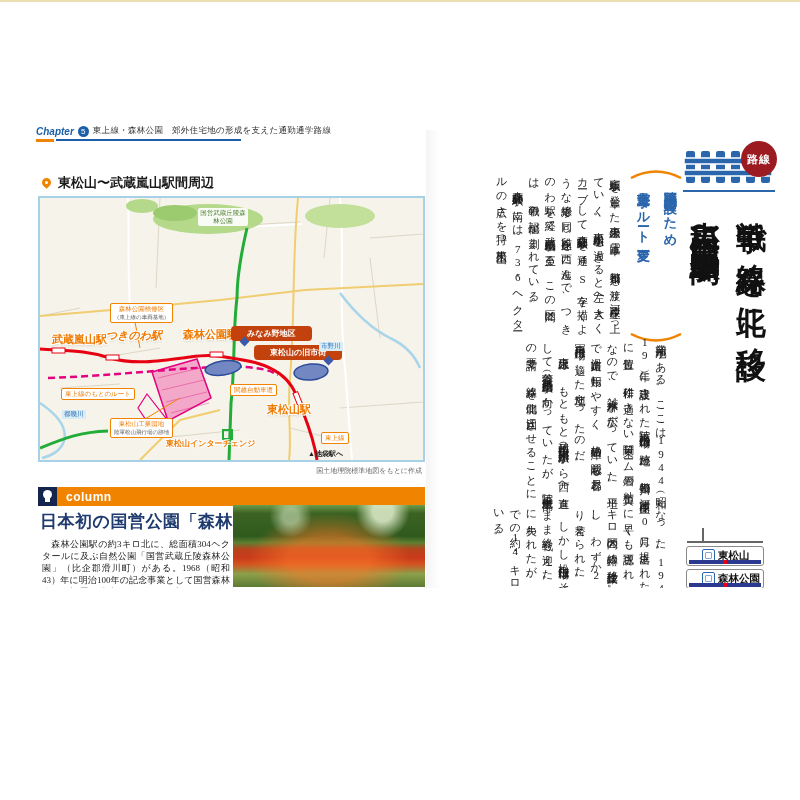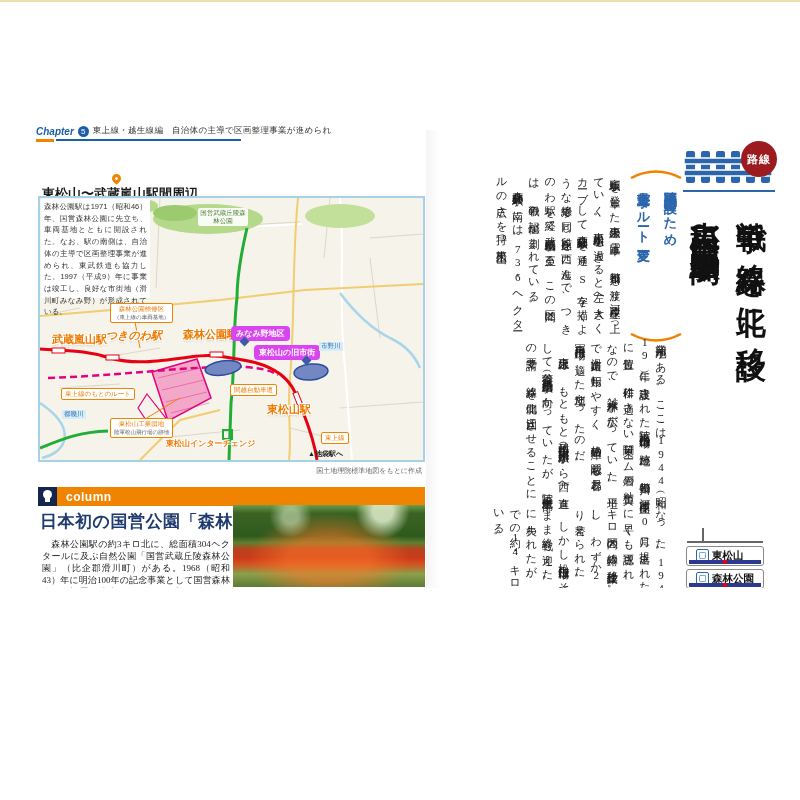--- a/index.html
+++ b/index.html
@@ -18,37 +18,37 @@
   .chapter{left:36px;top:125px;display:flex;align-items:center;gap:4px;white-space:nowrap;}
   .chapter-label{color:#1c5fa8;font-weight:bold;font-style:italic;font-size:10px;}
   .chapter-num{width:11px;height:11px;border-radius:50%;background:#1c5fa8;color:#fff;
                font-size:8px;font-style:normal;display:flex;align-items:center;justify-content:center;}
   .chapter-title{color:#333;font-size:8.5px;letter-spacing:.3px;}
   .chapter-rule-accent{left:36px;top:139px;width:18px;height:3px;background:#f08300;}
   .chapter-rule{left:56px;top:139px;width:185px;height:2px;background:#1c5fa8;}
 
   
   .map-heading{left:42px;top:174px;display:flex;align-items:center;font-weight:bold;
-               font-size:13px;color:#1a1a1a;flex-direction:column;}
+               font-size:13px;color:#1a1a1a;}
   .pin{display:inline-block;width:9px;height:9px;background:#f08300;
        border-radius:50% 50% 50% 0;transform:rotate(-45deg);margin:0 7px 2px 0;position:relative;}
   .pin::after{content:"";position:absolute;left:3px;top:3px;width:3px;height:3px;
        border-radius:50%;background:#fff;}
   .map-panel{left:38px;top:196px;width:383px;height:262px;border:2px solid #a6d1e6;
              background:#f6f3ea;overflow:hidden;}
   .map-art{position:absolute;left:0;top:0;width:100%;height:100%;}
   .map-desc{position:absolute;left:1px;top:1px;width:103px;height:95px;background:#fff;
             padding:2px 3px;font-size:7.5px;line-height:11.7px;color:#333;text-align:justify;z-index:3;}
   .maplabel-station{position:absolute;font-weight:bold;font-size:11px;color:#ef7a00;white-space:nowrap;z-index:4;
       text-shadow:-1px -1px 0 #fff,1px -1px 0 #fff,-1px 1px 0 #fff,1px 1px 0 #fff,0 2px 2px rgba(0,0,0,.15);}
   .maplabel-box{position:absolute;background:#fff;border:1px solid #f08300;border-radius:2px;
       color:#ef7a00;font-size:6.5px;line-height:8px;padding:1px 3px;white-space:nowrap;z-index:4;text-align:center;}
   .maplabel-box .sub{display:block;color:#555;font-size:5.5px;}
-  .bubble{position:absolute;background:#d946ef;color:#fff;font-size:8px;font-weight:bold;
-      padding:2px 5px;border-radius:4px;white-space:nowrap;z-index:4;}
+  .bubble{position:absolute;background:#c2410c;color:#fff;font-size:8px;font-weight:bold;
+      padding:2px 16px;border-radius:4px;white-space:nowrap;z-index:4;}
   .bubble::after{content:"";position:absolute;left:10px;bottom:-4px;width:7px;height:7px;
       background:#3d5aa8;transform:rotate(45deg);}
   .bubble.tail-right::after{left:auto;right:10px;}
   .river-label{position:absolute;background:#d6ecf7;color:#2b6cb0;font-size:6.5px;
       padding:0 2px;white-space:nowrap;z-index:4;}
   .park-label{position:absolute;background:rgba(255,255,255,.9);color:#4a7c2f;font-size:6.5px;
       line-height:8px;width:46px;text-align:center;padding:1px 2px;border-radius:2px;z-index:4;}
   .dir-label{position:absolute;color:#222;font-size:7px;font-weight:bold;white-space:nowrap;z-index:4;}
   .ic-label{position:absolute;font-weight:bold;font-size:8px;color:#ef7a00;white-space:nowrap;z-index:4;
       text-shadow:-1px -1px 0 #fff,1px -1px 0 #fff,-1px 1px 0 #fff,1px 1px 0 #fff;}
@@ -88,21 +88,21 @@
   .title-rule{left:683px;top:190px;width:92px;height:2px;background:#2b66ad;}
   .vtext{writing-mode:vertical-rl;text-orientation:upright;}
   .title-1{left:725px;top:197px;height:340px;width:46px;font-family:"Liberation Serif","DejaVu Serif",serif;
       font-weight:bold;font-size:30px;color:#111;letter-spacing:3px;}
   .title-2{left:681px;top:197px;height:352px;width:44px;font-family:"Liberation Serif","DejaVu Serif",serif;
       font-weight:bold;font-size:30px;color:#111;letter-spacing:4px;}
   .conn-v{left:702px;top:528px;width:1.5px;height:13px;background:#666;}
   .conn-h{left:687px;top:541px;width:76px;height:1.5px;background:#666;}
   .station-list{left:686px;top:546px;width:78px;display:flex;flex-direction:column;gap:3px;}
   .station-plate{height:20px;background:#fff;border:1px solid #8a8a8a;border-radius:3px;
-      position:relative;display:flex;align-items:center;padding:0 0 4px 9px;box-sizing:border-box;}
+      position:relative;display:flex;align-items:center;padding:0 0 4px 15px;box-sizing:border-box;}
   .station-stripe{position:absolute;bottom:1px;left:2px;right:2px;height:4px;background:#2b3990;}
   .station-stripe::after{content:"";position:absolute;left:50%;top:0;width:4px;height:4px;
       margin-left:-2px;background:#e60012;}
   .station-icon{width:11px;height:11px;border:1px solid #2b66ad;border-radius:2px;
       position:relative;flex:0 0 auto;margin-top:3px;}
   .station-icon::after{content:"";position:absolute;inset:2px;border:1px solid #7fa8d8;border-radius:1px;}
   .station-name{font-size:10.5px;font-weight:bold;color:#111;margin-left:3px;margin-top:3px;white-space:nowrap;}
   .subtitle-arc{left:629px;width:54px;height:11px;}
   .subtitle{left:628px;top:181px;height:152px;width:56px;font-weight:bold;font-size:13px;
       color:#2b66ad;letter-spacing:1.5px;line-height:27px;white-space:pre-line;}
@@ -116,21 +116,21 @@
 <body>
 
 <div class="screen">
 
   <div class="abs top-edge"></div>
   <div class="abs gutter"></div>
 
   <div class="abs chapter">
     <span class="chapter-label">Chapter</span>
     <span class="chapter-num">5</span>
-    <span class="chapter-title">東上線・越生線編　自治体の主導で区画整理事業が進められ</span>
+    <span class="chapter-title">東上線・森林公園　郊外住宅地の形成を支えた通勤通学路線</span>
   </div>
   <div class="abs chapter-rule-accent"></div>
   <div class="abs chapter-rule"></div>
 
   <div class="abs map-heading">
     <span class="pin"></span>
     <span>東松山〜武蔵嵐山駅間周辺</span>
   </div>
 
   <div class="abs map-panel">
@@ -201,21 +201,20 @@
         <ellipse cx="183" cy="170" rx="18" ry="7" transform="rotate(-8 183 170)"></ellipse>
         <ellipse cx="271" cy="174" rx="17" ry="8" transform="rotate(-5 271 174)"></ellipse>
       </g>
 
       <g stroke="#f08300" stroke-width="1">
         <path d="M95,124 L100,150" fill="none"></path>
         <path d="M105,221 L140,200" fill="none"></path>
       </g>
     </svg>
 
-    <div class="map-desc">森林公園駅は1971（昭和46）年、国営森林公園に先立ち、車両基地とともに開設された。なお、駅の南側は、自治体の主導で区画整理事業が進められ、東武鉄道も協力した。1997（平成9）年に事業は竣工し、良好な市街地（滑川町みなみ野）が形成されている。</div>
 
     <div class="park-label" style="left:158px;top:10px;">国営武蔵丘陵森林公園</div>
 
     <div class="maplabel-station" style="left:12px;top:134px;">武蔵嵐山駅</div>
     <div class="maplabel-station" style="left:66px;top:130px;font-style:italic;">つきのわ駅</div>
     <div class="maplabel-station" style="left:143px;top:129px;">森林公園駅</div>
     <div class="maplabel-station" style="left:227px;top:204px;">東松山駅</div>
 
     <div class="maplabel-box" style="left:70px;top:105px;">
       <span>森林公園検修区</span>

